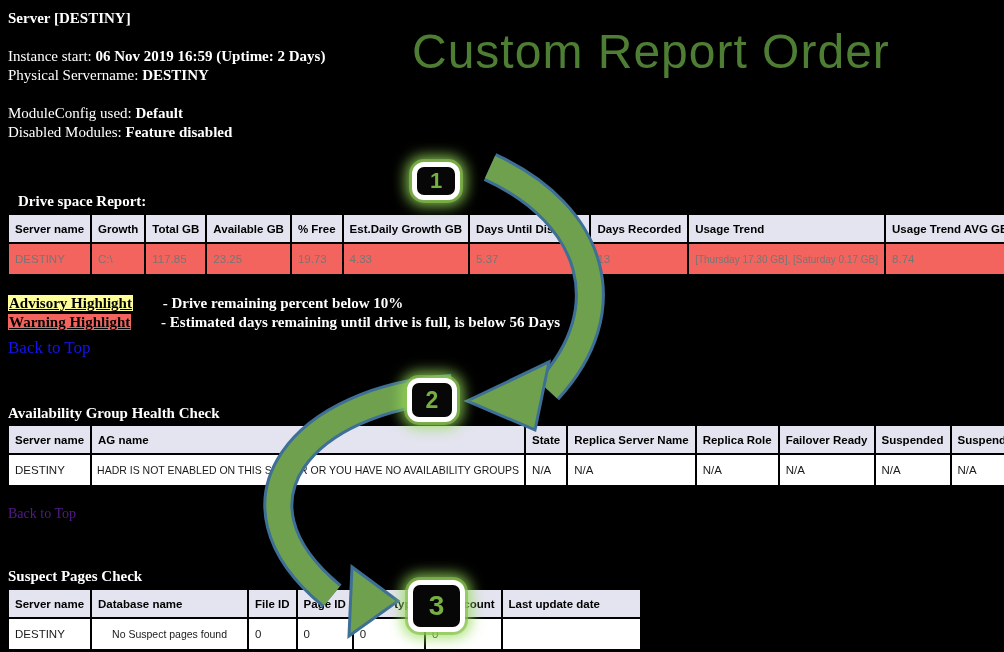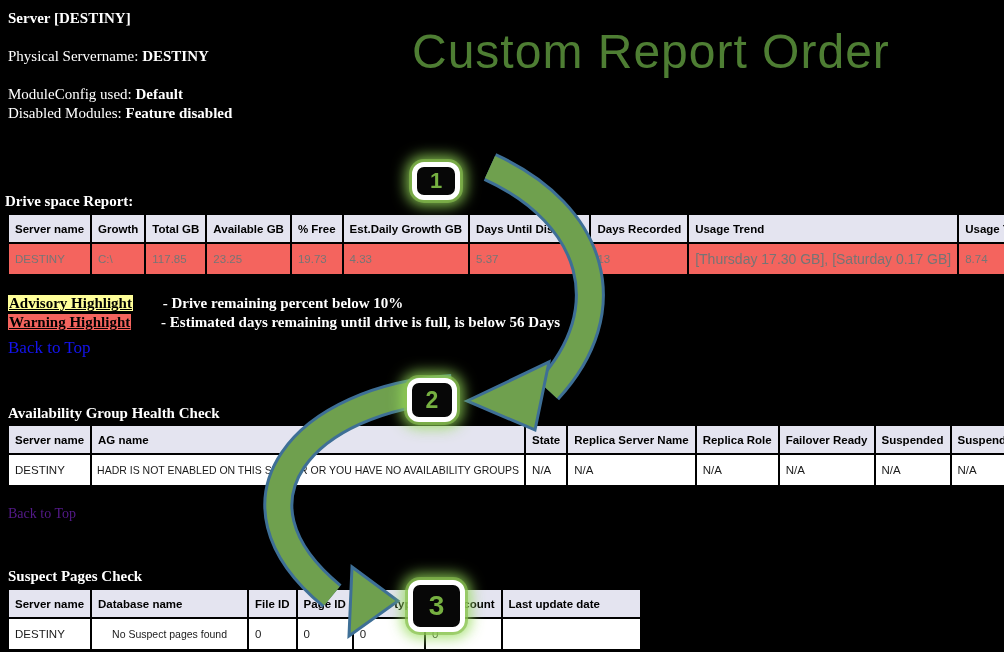--- a/index.html
+++ b/index.html
@@ -17,35 +17,35 @@
   
   #report-title{
     left:412px;top:24px;z-index:1;
     font-family:"Liberation Sans",sans-serif;
     font-size:48px;color:#4e7e33;letter-spacing:1px;
     text-shadow:0 2px 2px rgba(0,0,0,.85);
   }
 
   
   .sec-title{color:#fff;font-weight:bold;font-size:15px;z-index:1;}
-  #drive-title{left:5px;top:193px;}
+  #drive-title{left:18px;top:193px;}
   #ag-title{left:8px;top:405px;}
   #sus-title{left:8px;top:568px;}
 
   
   table{border-collapse:collapse;table-layout:fixed;z-index:1;
         font-family:"Liberation Sans",sans-serif;font-size:11.5px;}
   th,td{border:2px solid #000;padding:0 6px;overflow:hidden;white-space:nowrap;text-align:left;}
   th{background:#e4e4f0;color:#000;font-weight:bold;height:27px;}
   td{background:#fff;color:#1a1a1a;height:30px;}
   #drive-table{left:7px;top:213px;}
   #drive-table td{background:#f4645e;color:#757575;}
   #ag-table{left:7px;top:424px;}
   #sus-table{left:7px;top:588px;}
-  .cell-trend{font-size:14px;text-align:center;}
+  .cell-trend{font-size:10px;text-align:center;}
   .cell-agname{font-size:10.5px;padding:0 5px;}
   .cell-nosuspect{font-size:10.5px;padding:0 20px;}
 
   
   #legend{left:8px;top:294px;font-size:15px;line-height:19px;font-weight:bold;z-index:1;}
   #legend .hl{color:#000;text-decoration:underline;padding:0 1px;}
   #legend .adv{background:#ffff99;}
   #legend .warn{background:#f4645e;}
   #legend .rest{color:#fff;white-space:pre;padding-left:26px;}
 
@@ -67,20 +67,21 @@
   #badge-1{left:412px;top:162px;width:38px;height:28px;font-size:22px;}
   #badge-2{left:407px;top:378px;width:40px;height:34px;font-size:23px;}
   #badge-3{left:408px;top:580px;width:47px;height:42px;font-size:28px;}
 </style>
 </head>
 <body>
 
 <div class="abs" id="server-info">
   <div class="b">Server [DESTINY]</div>
   <div class="gap"></div>
+  <div><span>Instance start: </span><span class="b">06 Nov 2019 16:59 (Uptime: 2 Days)</span></div>
   <div><span>Physical Servername: </span><span class="b">DESTINY</span></div>
   <div class="gap"></div>
   <div><span>ModuleConfig used: </span><span class="b">Default</span></div>
   <div><span>Disabled Modules: </span><span class="b">Feature disabled</span></div>
 </div>
 
 <div class="abs" id="report-title">Custom Report Order</div>
 
 <div class="abs sec-title" id="drive-title">Drive space Report:</div>
 <table class="abs" id="drive-table">

